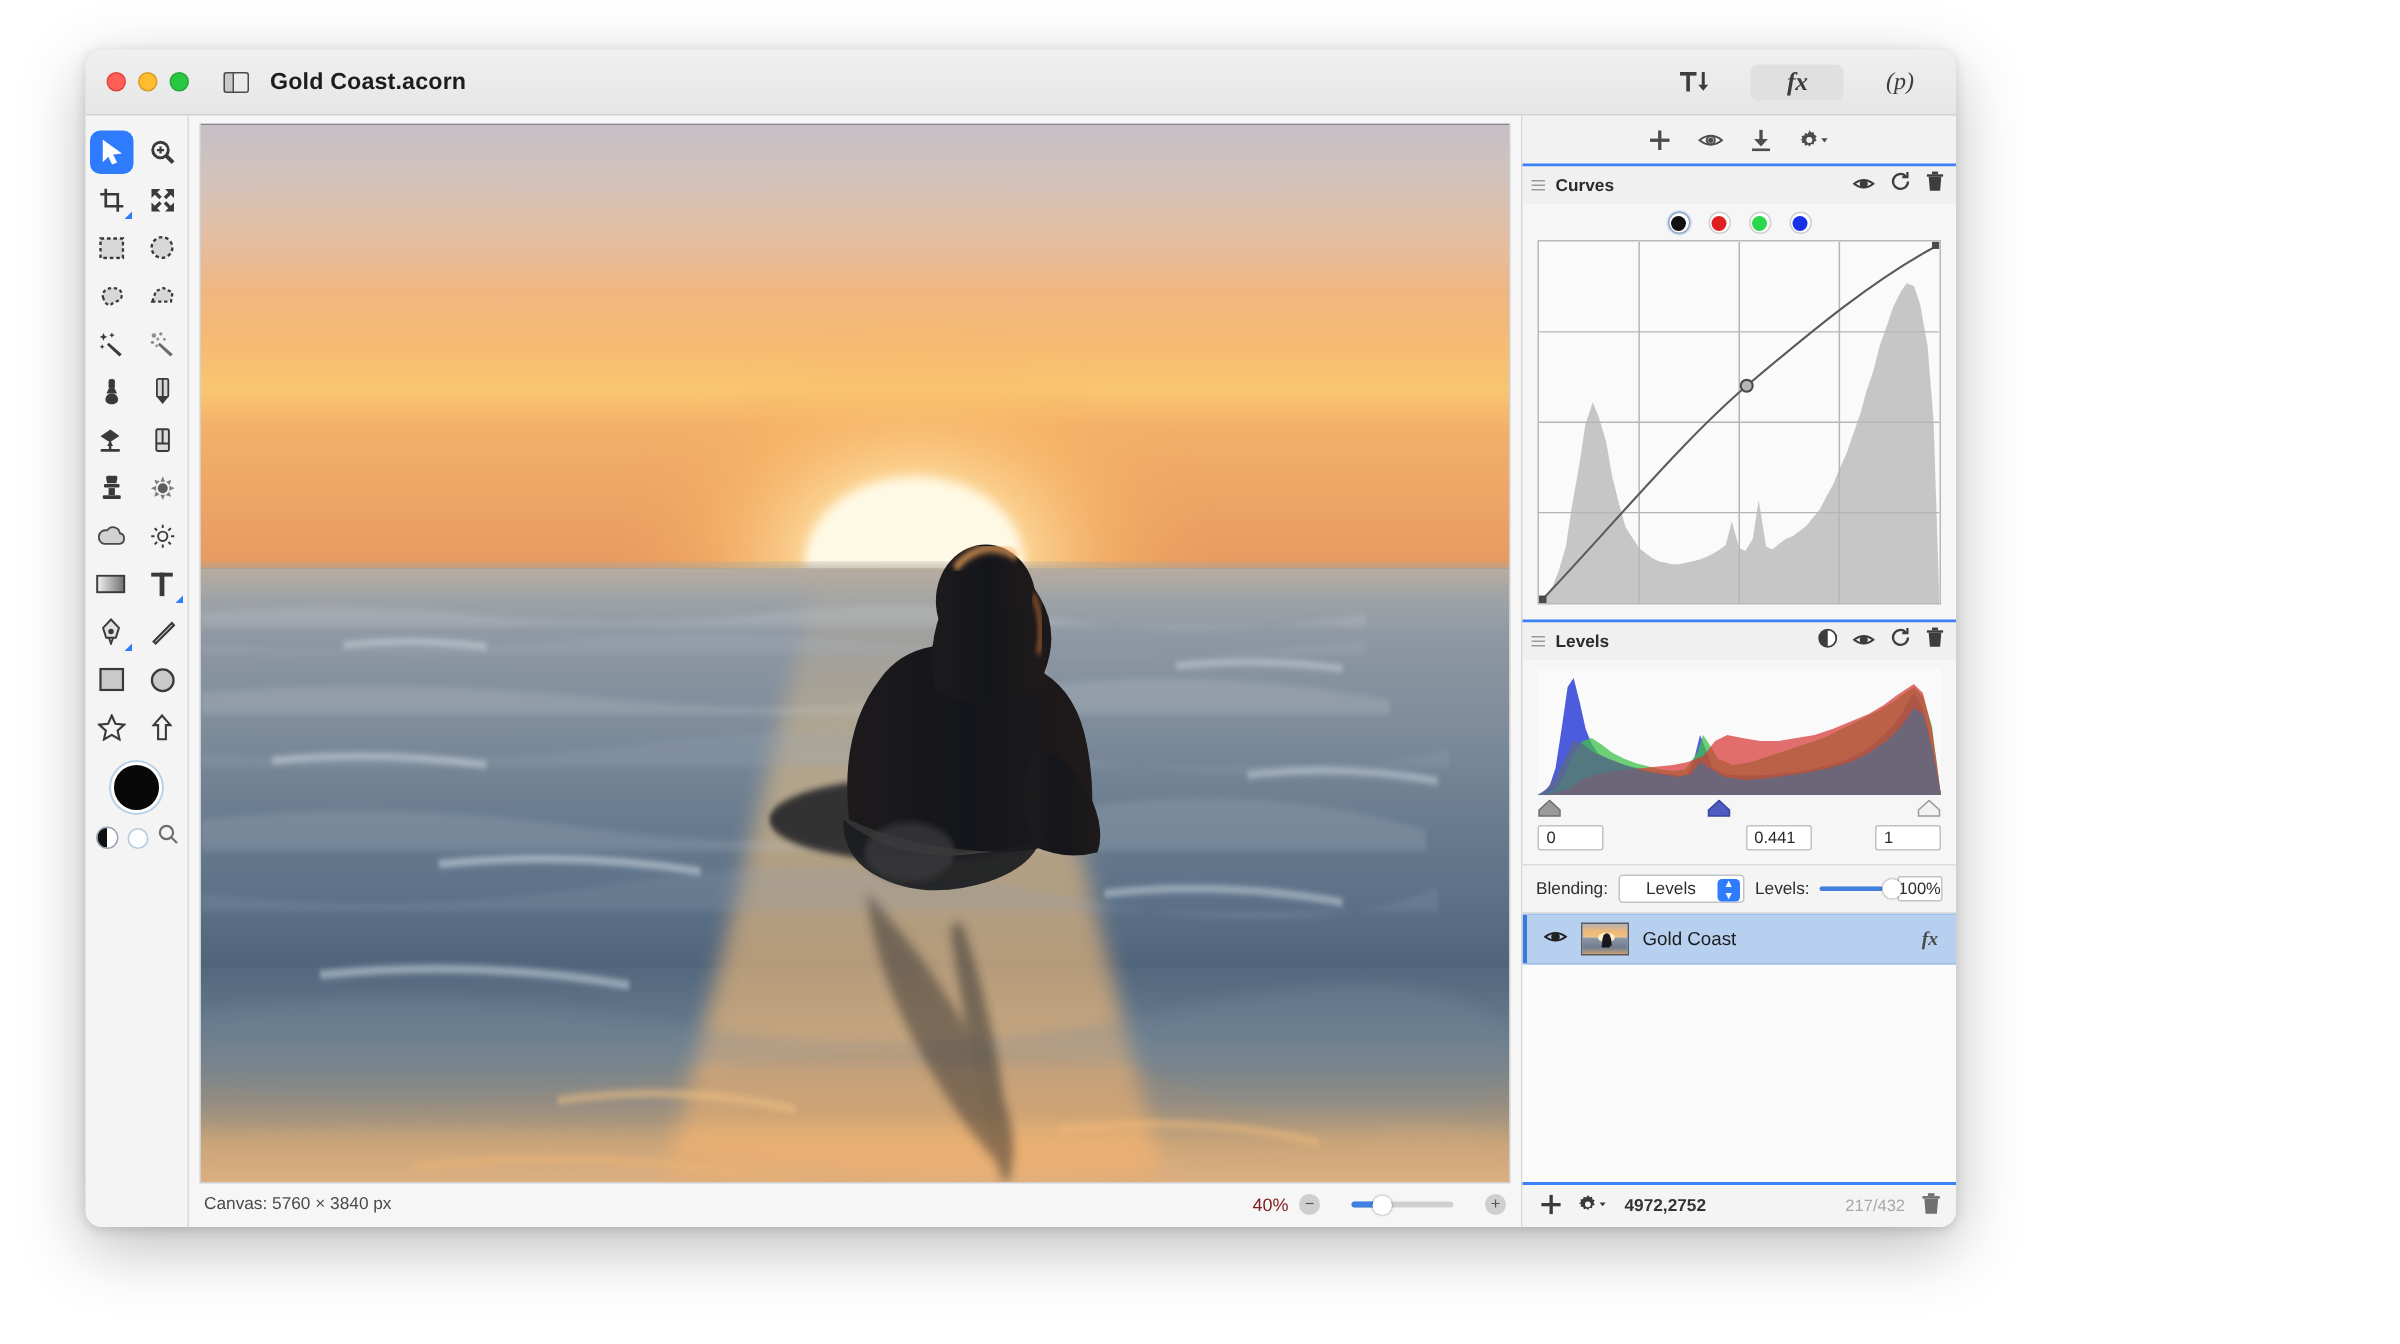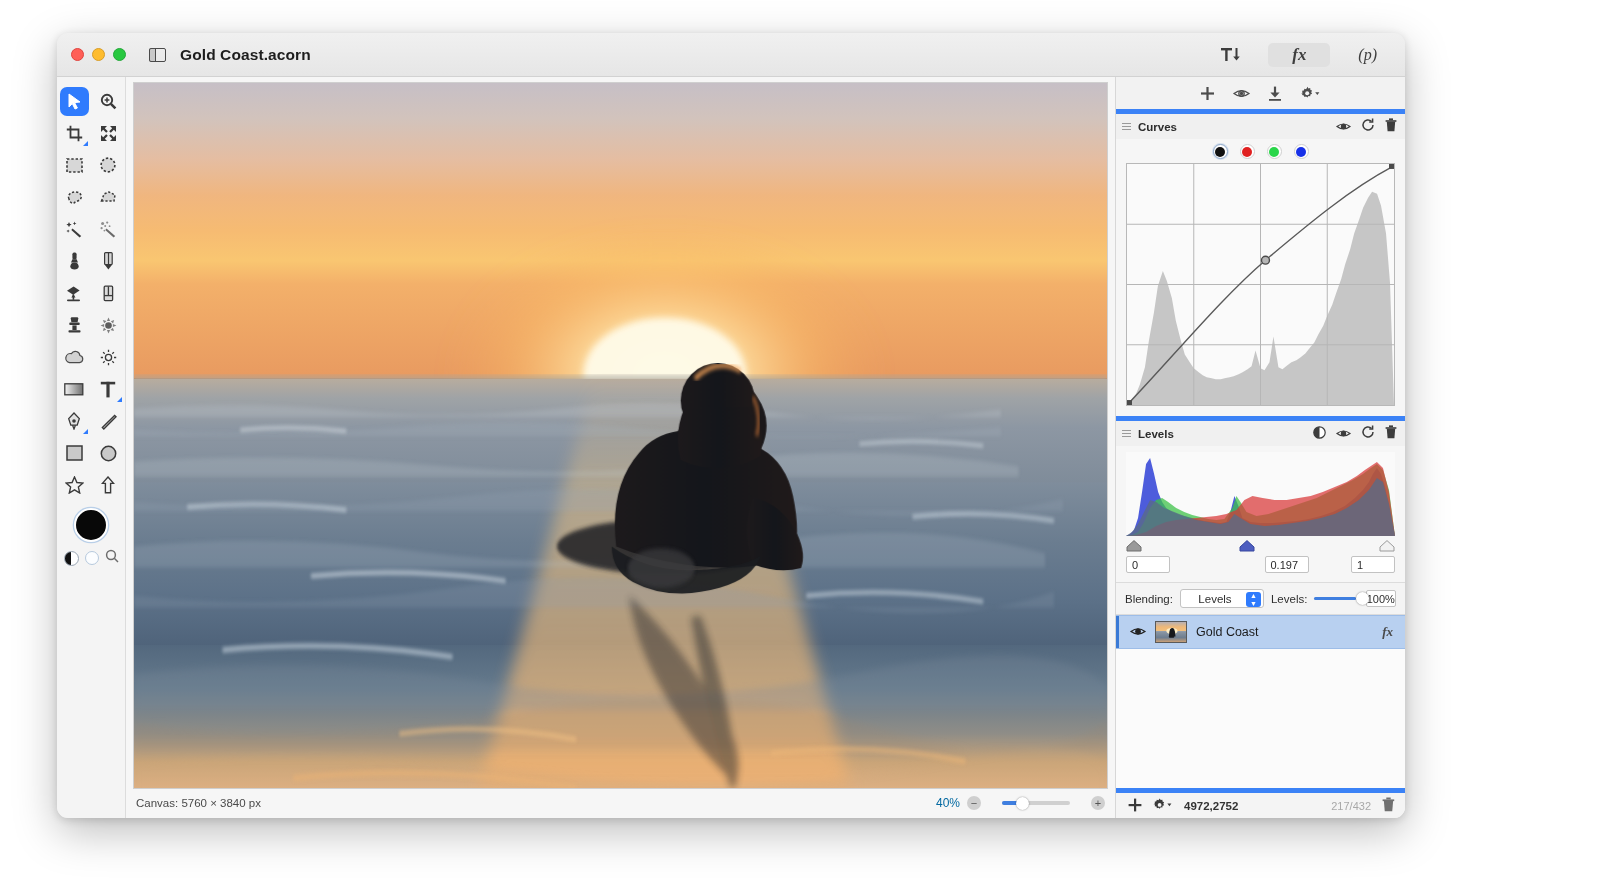--- a/index.html
+++ b/index.html
@@ -7,21 +7,21 @@
     width: 1600px; height: 896px;
     background: #ffffff;
     font-family: "Liberation Sans", sans-serif;
     overflow: hidden;
   }
   #app { position: relative; width: 1600px; height: 896px; background:#fff; }
 
   
   .window {
     position: absolute; left: 57px; top: 33px;
-    width: 1348px; height: 785px;
+    width: 1247px; height: 785px;
     background: #ececec;
     border-radius: 11px;
     box-shadow: 0 14px 44px rgba(0,0,0,.26), 0 2px 8px rgba(0,0,0,.14);
     overflow: hidden;
     display: flex; flex-direction: column;
   }
 
   
   .titlebar {
     height: 44px; flex: 0 0 44px;
@@ -99,37 +99,37 @@
     background: #2b2f36;
     box-shadow: 0 0 0 1px #cfcfcf;
   }
 
   .statusbar {
     height: 30px; flex: 0 0 30px; display:flex; align-items:center;
     font-size: 11.5px; color:#4a4a4a; background:#f6f6f6;
     padding-left: 10px; gap: 10px;
   }
   .status-zoom { margin-left:auto; display:flex; align-items:center; gap:7px; padding-right:10px;}
-  .zoom-pct { font-size: 12px; color:#0369a1; }
+  .zoom-pct { font-size: 12px; color:#7f1d1d; }
   .zoom-slider { position: relative; width: 96px; height: 14px; display:flex; align-items:center; }
   .zs-track { position:absolute; left:14px; right:14px; height:4px; background:#d0d0d0; border-radius:2px;}
   .zs-fill { position:absolute; left:14px; width:20px; height:4px; background:#3f7fe0; border-radius:2px;}
   .zs-knob { position:absolute; left:28px; width:13px;height:13px;border-radius:50%;background:#fff;
     box-shadow:0 0 1.5px rgba(0,0,0,.5);}
   .zs-ico { width:14px;height:14px;border-radius:50%;background:#cfcfcf;color:#555;
     display:flex;align-items:center;justify-content:center;font-size:11px;line-height:1;}
 
   
   .rpanel { width: 290px; flex: 0 0 290px; background: #f6f6f6; border-left:1px solid #d7d7d7;
     display:flex; flex-direction: column; }
   .rtoolrow { height: 32px; display:flex; align-items:center; justify-content:center; gap: 18px;
      color:#4d4d4d; background:#f2f2f2; }
   .rtool { display:flex; align-items:center; cursor:default; }
 
-  .sect { border-top: 5px solid #3b82f6; }
+  .sect { border-top: 2px solid #3b82f6; }
   .sect-head {
     height: 25px; display:flex; align-items:center; padding: 0 8px 0 6px; gap:7px;
     background: #f0f0f0;
   }
   .grip { width: 9px; height: 8px; display:flex;flex-direction:column;justify-content:space-between;}
   .grip i { display:block; height:1.3px; background:#9a9a9a; }
   .sect-title { font-size: 11.5px; font-weight: bold; color:#2c2c2c; }
   .sect-actions { margin-left:auto; display:flex; align-items:center; gap:10px; color:#3d3d3d;}
 
   
@@ -179,21 +179,21 @@
     background:#b8d0f0; border-top:1px solid #9dbde8; border-bottom:1px solid #9dbde8;
     position:relative;}
   .layer-row::before{content:"";position:absolute;left:0;top:0;bottom:0;width:3px;background:#3a7ad6;}
   .layer-thumb { width: 32px; height: 22px; border:1px solid #5a5a5a; overflow:hidden; position:relative;}
   .layer-name { font-size: 12.5px; color:#1c1c1c; }
   .layer-fx { margin-left:auto; padding-right:12px; font-family:"Liberation Serif",serif;
      font-style:italic; font-weight:bold; font-size:13px; color:#4a4a4a;}
 
   
   .lbar { height: 30px; flex:0 0 30px; display:flex; align-items:center; gap:11px;
-    padding: 0 10px 0 12px; background:#f4f4f4; border-top:5px solid #3b82f6;
+    padding: 0 10px 0 12px; background:#f4f4f4; border-top:2px solid #3b82f6;
     font-size:11.5px; color:#3a3a3a;}
   .lbar .mem { margin-left:auto; color:#a8a8a8; font-size:11px; }
   .lbar .trash { color:#707070; }
   .coords { font-size: 11.5px; color:#333; font-weight:600; }
 </style>
 </head>
 <body>
 
 <div id="app">
  <div class="window">
@@ -766,21 +766,21 @@
           </span>
           <span class="lv-handle" style="right:0px">
             <svg width="16" height="12" viewBox="0 0 16 12">
               <path d="M8 0.6 L15 7 v4 H1 V7z" fill="#f2f2f2" stroke="#9a9a9a" stroke-width="1"></path>
                 </svg>
           </span>
         </div>
 
         <div class="lv-inputs">
           <span class="lv-field">0</span>
-          <span class="lv-field mid">0.197</span>
+          <span class="lv-field mid">0.441</span>
           <span class="lv-field">1</span>
         </div>
       </div>
 
       <div class="blend-row">
         <span>Blending:</span>
         <span class="select">
           <span>Levels</span>
           <span class="chev">▲<span style="margin-top:1px">▼</span></span>
         </span>

